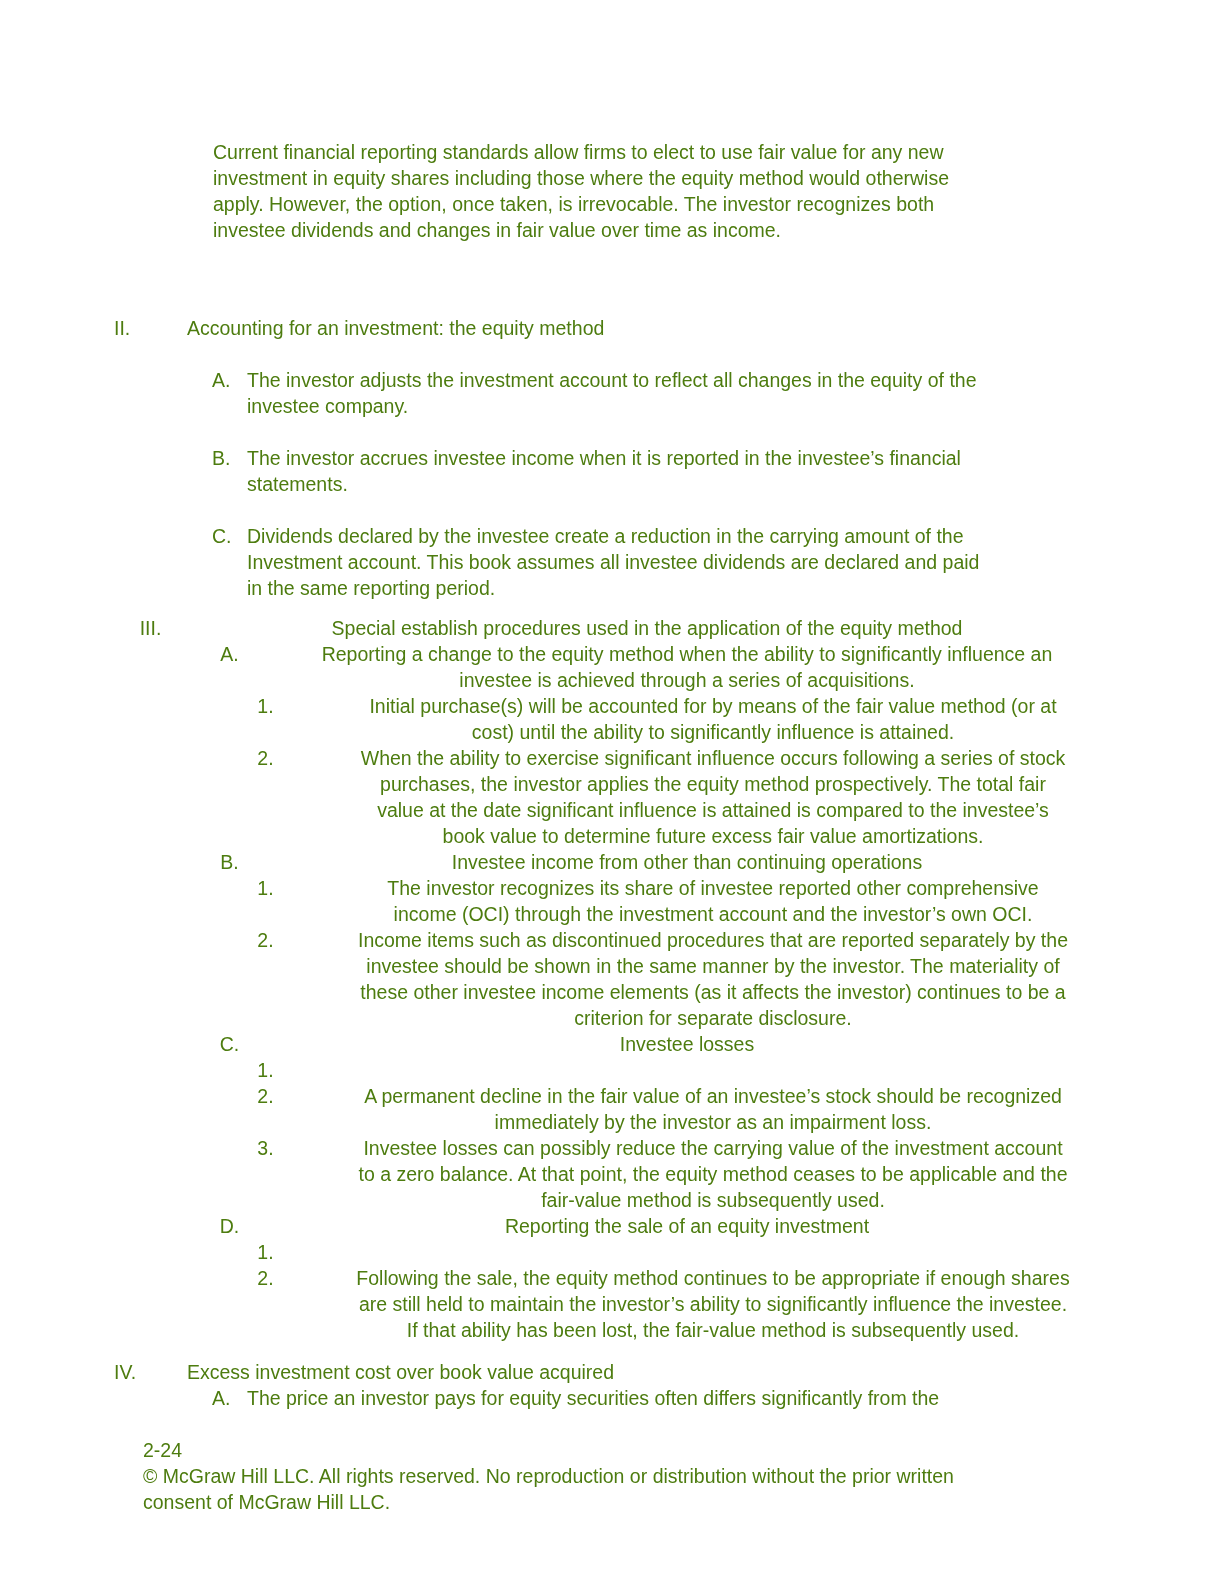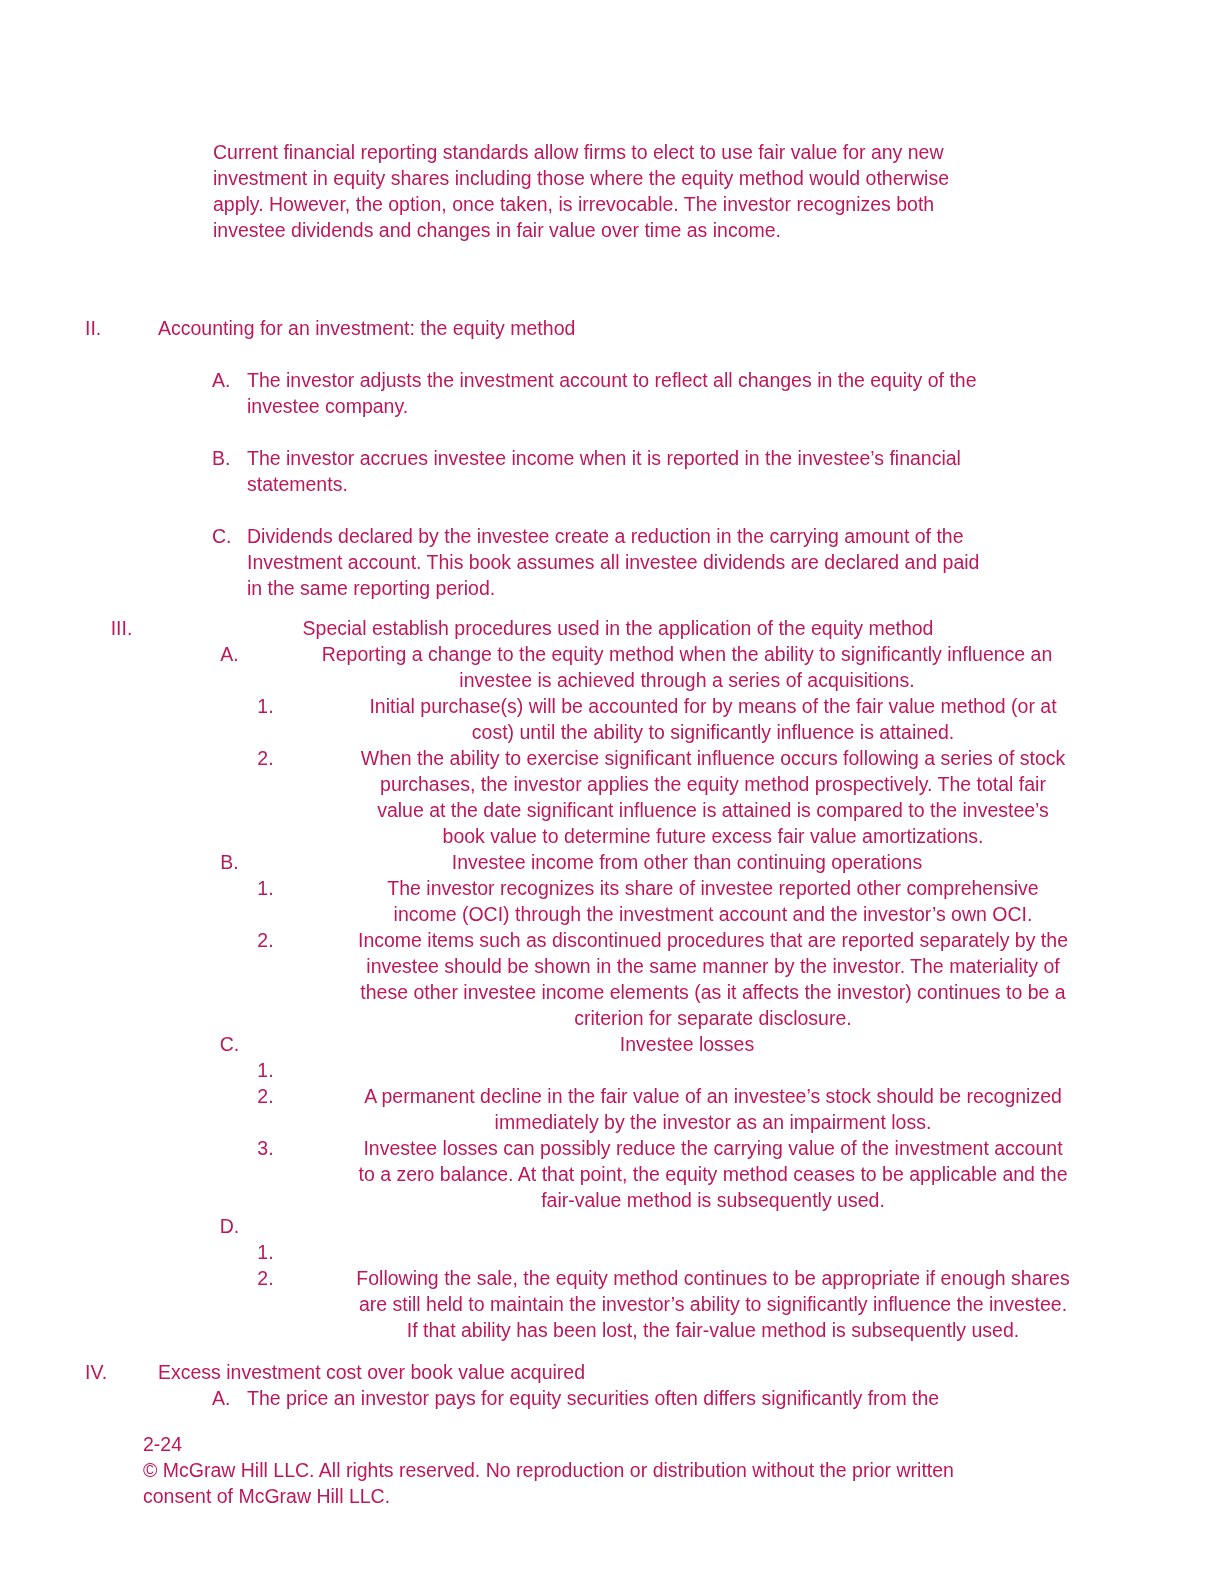--- a/index.html
+++ b/index.html
@@ -1,47 +1,47 @@
 <!DOCTYPE html>
 <html><head>
 <meta charset="utf-8">
 <style>
   html, body { margin: 0; padding: 0; background: #ffffff; }
   .page {
     position: relative;
     width: 1224px;
     height: 1584px;
     background: #ffffff;
-    color: #be185d;
+    color: #4d7c0f;
     font-family: "Liberation Sans", sans-serif;
     font-size: 19.5px;
     line-height: 26px;
     box-sizing: border-box;
     padding-top: 139px;
     overflow: hidden;
   }
   .intro {
     margin: 0 0 0 213px;
     width: 880px;
     white-space: pre-line;
   }
-  .sec-head { display: flex; margin-left: 85px; }
+  .sec-head { display: flex; margin-left: 114px; }
   .numeral { width: 73px; flex: none; }
   .sec-title { width: 920px; }
   .litem { display: flex; margin-left: 212px; }
   .llabel { width: 35px; flex: none; }
   .ltext { width: 880px; white-space: pre-line; }
   .nitem { display: flex; margin-left: 248px; }
   .nlabel { width: 35px; flex: none; }
   .ntext { width: 860px; white-space: pre-line; }
   .sec-ii { margin-top: 72px; }
   .sec-ii .litem { margin-top: 26px; }
   .sec-iii { margin-top: 14px; text-align: center; }
   .sec-iv { margin-top: 16px; }
-  .footer { margin: 20px 0 0 143px; width: 1000px; }
+  .footer { margin: 26px 0 0 143px; width: 1000px; }
   .copyright { white-space: pre-line; }
 </style>
 </head>
 <body>
 
 <div class="page">
 
   <p class="intro">Current financial reporting standards allow firms to elect to use fair value for any new
 investment in equity shares including those where the equity method would otherwise
 apply. However, the option, once taken, is irrevocable. The investor recognizes both
@@ -125,20 +125,21 @@
     </div>
     <div class="nitem">
       <span class="nlabel">3.</span>
       <span class="ntext">Investee losses can possibly reduce the carrying value of the investment account
 to a zero balance. At that point, the equity method ceases to be applicable and the
 fair-value method is subsequently used.</span>
     </div>
 
     <div class="litem">
       <span class="llabel">D.</span>
+      <span class="ltext">Reporting the sale of an equity investment</span>
     </div>
     <div class="nitem">
       <span class="nlabel">1.</span>
     </div>
     <div class="nitem">
       <span class="nlabel">2.</span>
       <span class="ntext">Following the sale, the equity method continues to be appropriate if enough shares
 are still held to maintain the investor’s ability to significantly influence the investee.
 If that ability has been lost, the fair-value method is subsequently used.</span>
     </div>

